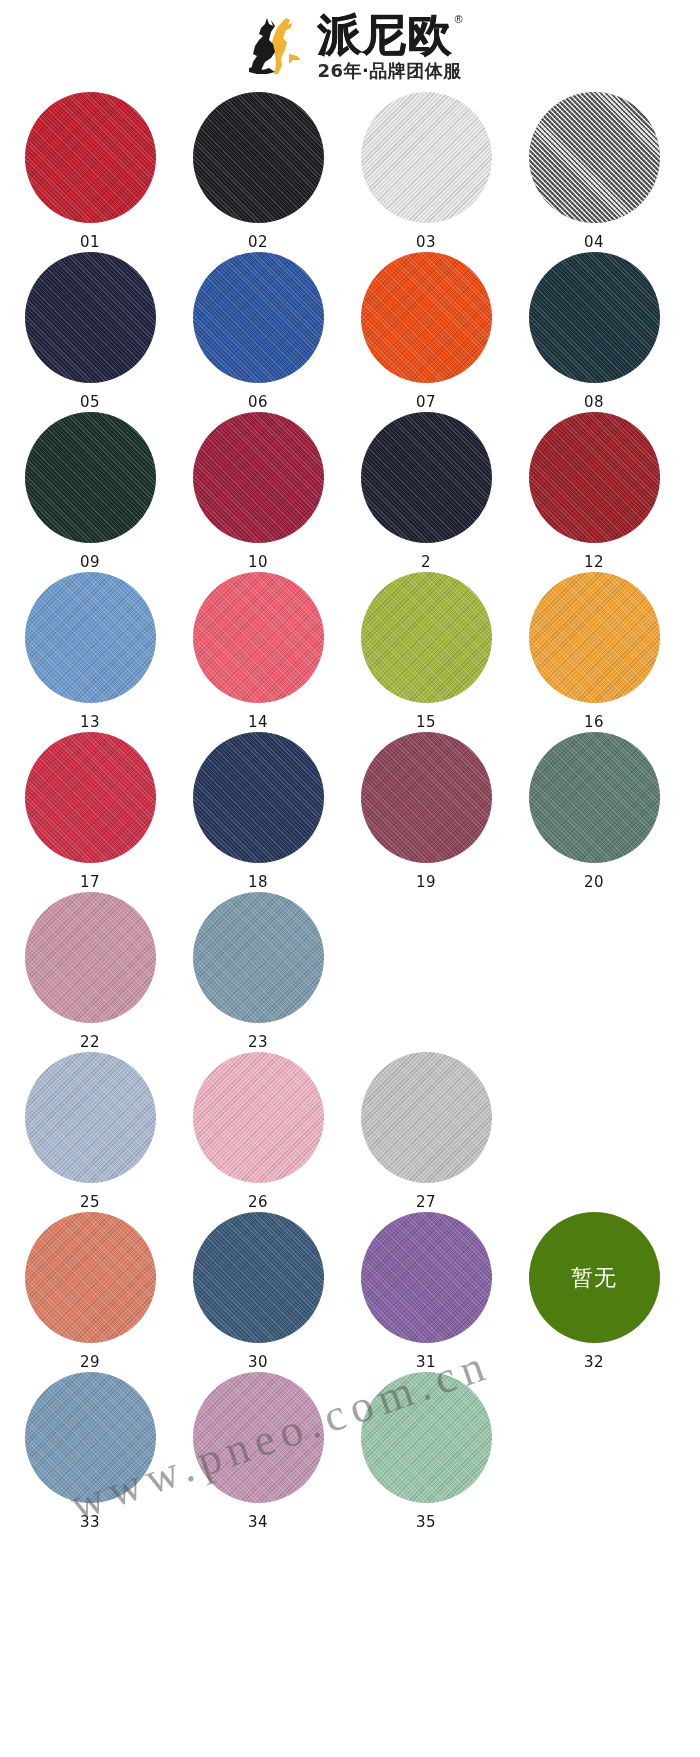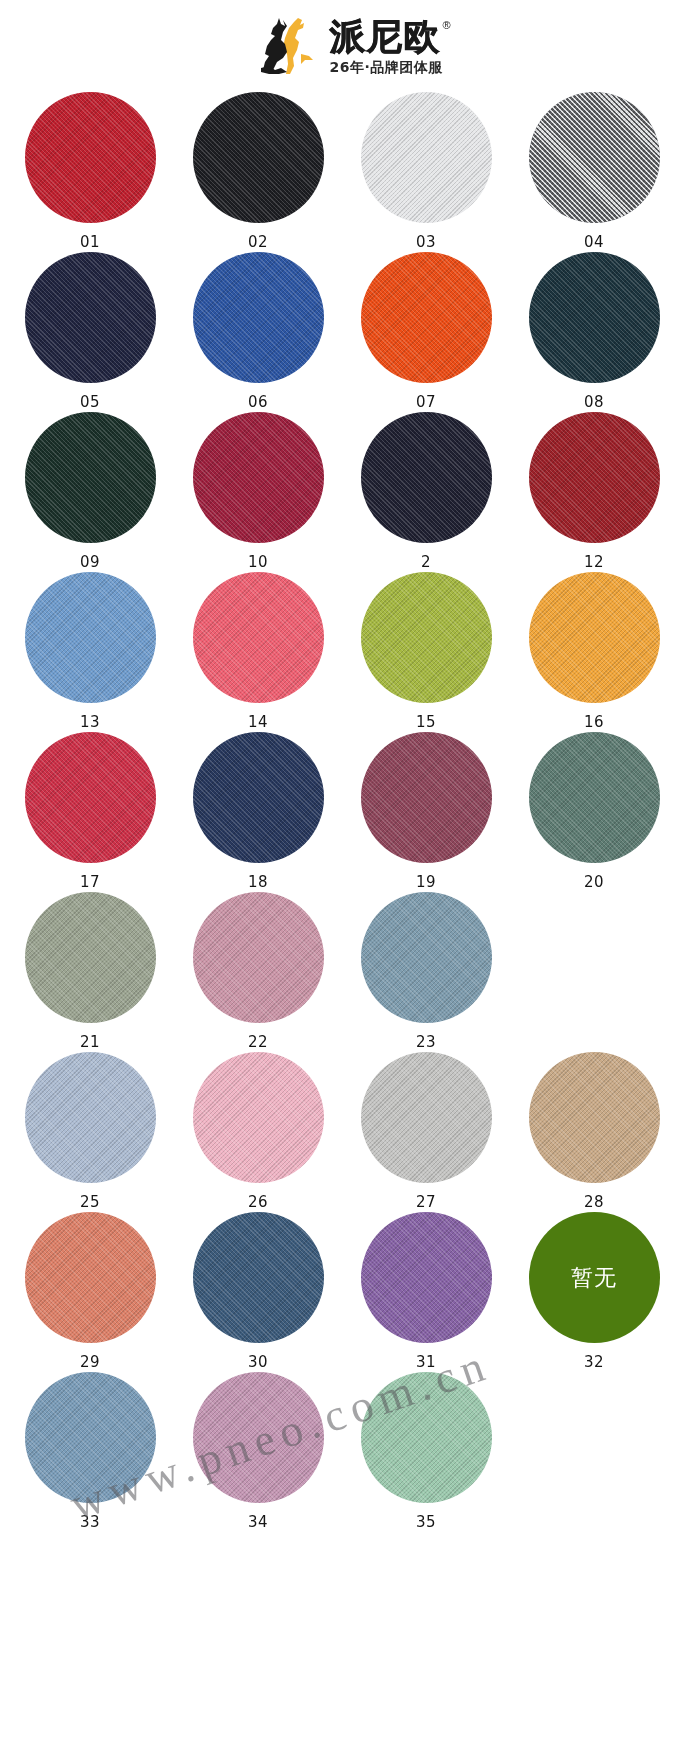--- a/index.html
+++ b/index.html
@@ -43,36 +43,36 @@
     justify-content: center;
     line-height: 1;
   }
   #logo-wordmark-row {
     display: flex;
     align-items: flex-start;
     gap: 2px;
   }
   #logo-wordmark {
     font-family: "DejaVu Sans", sans-serif;
-    font-size: 36px;
+    font-size: 44px;
     font-weight: 700;
     color: #1a1a1a;
     letter-spacing: 1px;
     line-height: 1.04;
     -webkit-text-stroke: 0.7px #1a1a1a;
   }
   #logo-reg {
     font-family: "Liberation Sans", sans-serif;
     font-size: 11px;
     color: #1a1a1a;
     margin-top: 2px;
   }
   #logo-tagline {
     font-family: "DejaVu Sans", sans-serif;
-    font-size: 14px;
+    font-size: 18px;
     font-weight: 700;
     color: #2a2a2a;
     letter-spacing: 0.5px;
     margin-top: 5px;
   }
 
   
   #swatch-grid {
     position: relative;
     width: 700px;
@@ -275,48 +275,40 @@
           <div class="swatch-disc" title="plum" style="background: rgb(141, 69, 90);"></div>
           <div class="swatch-number">19</div>
         </div>
         <div class="swatch-cell">
           <div class="swatch-disc" title="sage-green" style="background: rgb(93, 123, 114);"></div>
           <div class="swatch-number">20</div>
         </div>
       </div>
       <div class="swatch-row">
         <div class="swatch-cell">
-          <div class="swatch-disc" title="grey-green" style="background: rgb(155, 164, 145);"></div>
-          <div class="swatch-number">21</div>
-        </div>
-        <div class="swatch-cell">
           <div class="swatch-disc" title="dusty-pink" style="background: rgb(203, 150, 168);"></div>
           <div class="swatch-number">22</div>
         </div>
         <div class="swatch-cell">
           <div class="swatch-disc" title="steel-blue" style="background: rgb(126, 156, 174);"></div>
           <div class="swatch-number">23</div>
         </div>
       </div>
       <div class="swatch-row">
         <div class="swatch-cell">
           <div class="swatch-disc" title="periwinkle" style="background: rgb(173, 188, 210);"></div>
           <div class="swatch-number">25</div>
         </div>
         <div class="swatch-cell">
           <div class="swatch-disc" title="baby-pink" style="background: rgb(240, 181, 197);"></div>
           <div class="swatch-number">26</div>
         </div>
         <div class="swatch-cell">
           <div class="swatch-disc" title="light-grey" style="background: rgb(197, 197, 195);"></div>
           <div class="swatch-number">27</div>
-        </div>
-        <div class="swatch-cell">
-          <div class="swatch-disc" title="tan-beige" style="background: rgb(201, 170, 136);"></div>
-          <div class="swatch-number">28</div>
         </div>
       </div>
       <div class="swatch-row">
         <div class="swatch-cell">
           <div class="swatch-disc" title="terracotta" style="background: rgb(221, 128, 104);"></div>
           <div class="swatch-number">29</div>
         </div>
         <div class="swatch-cell">
           <div class="swatch-disc" title="slate-blue" style="background: rgb(59, 90, 122);"></div>
           <div class="swatch-number">30</div>

